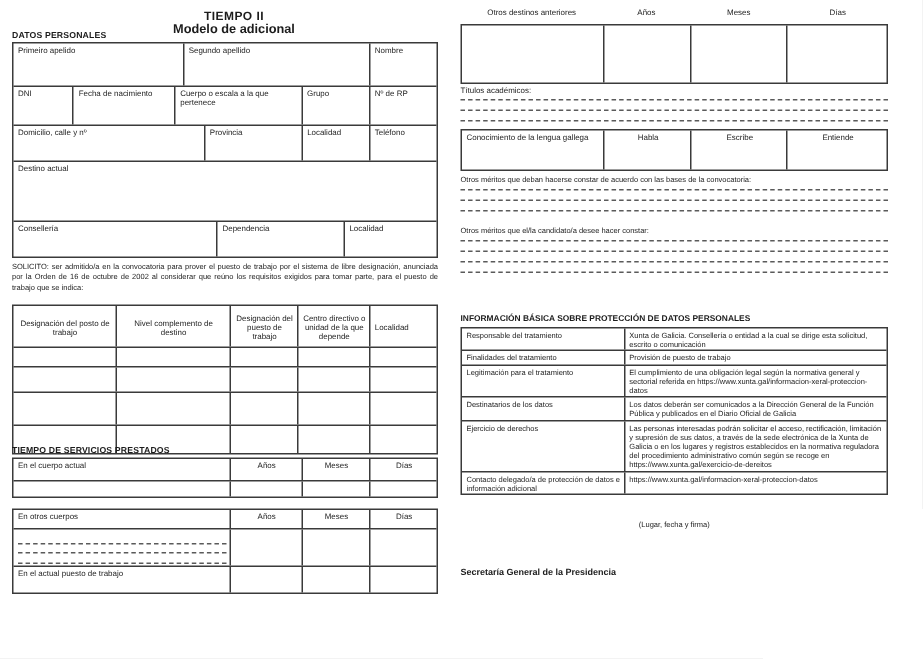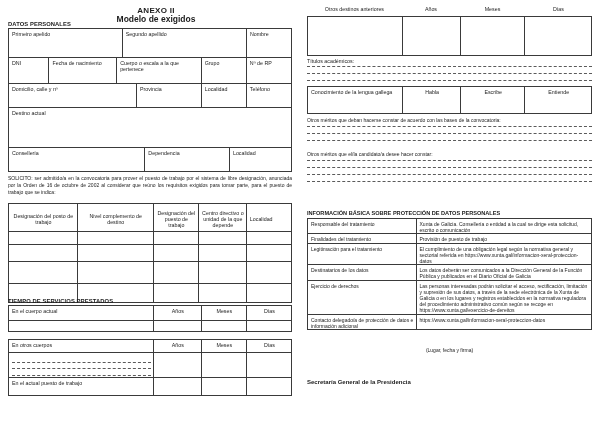--- a/index.html
+++ b/index.html
@@ -27,22 +27,22 @@
   .pkey { font-size:5px; line-height:6.2px; }
   .pval { font-size:5px; line-height:6.2px; }
   .center { text-align:center; }
   .footer { font-size:6px; font-weight:bold; }
 </style>
 </head>
 <body>
 
 <div class="page">
 
-  <div class="abs title1" style="left:0;top:6px;width:312px;">ANEXO II</div>
-  <div class="abs title2" style="left:0;top:14px;width:312px;">Modelo de exigidos</div>
+  <div class="abs title1" style="left:0;top:6px;width:312px;">TIEMPO II</div>
+  <div class="abs title2" style="left:0;top:14px;width:312px;">Modelo de adicional</div>
 
   <div class="abs seclbl" style="left:8px;top:21px;">DATOS PERSONALES</div>
 
   <div class="abs tbl" style="left:8px;top:28px;width:284px;">
     <div class="tr" style="height:28px;">
       <div class="td" style="width:40%">
           <span class="lbl">Primeiro apelido</span>
         </div>
       <div class="td" style="width:44%">
           <span class="lbl">Segundo apellido</span>

